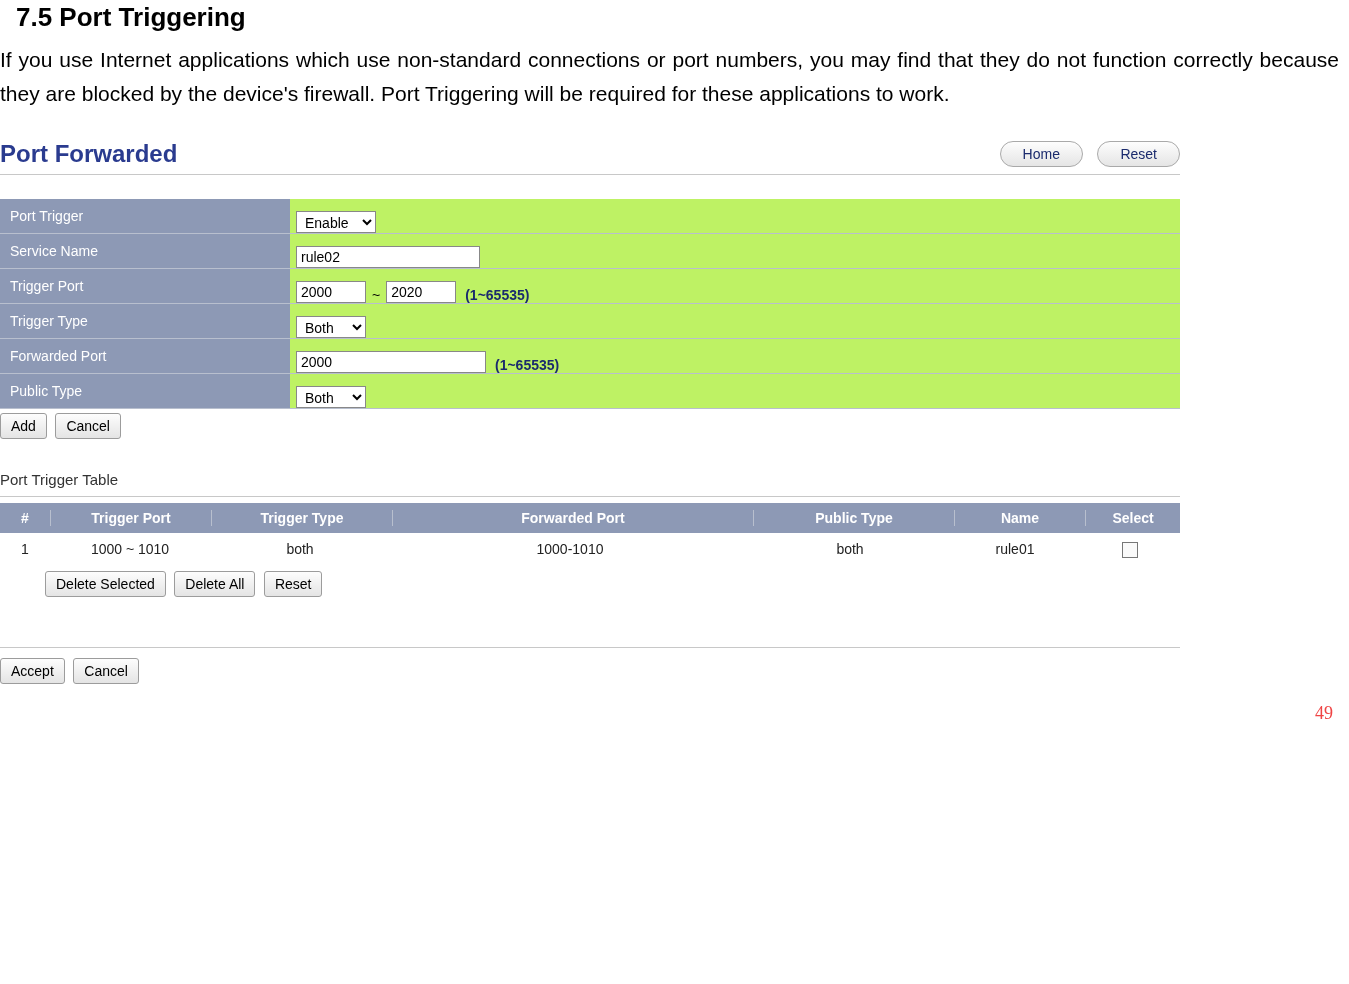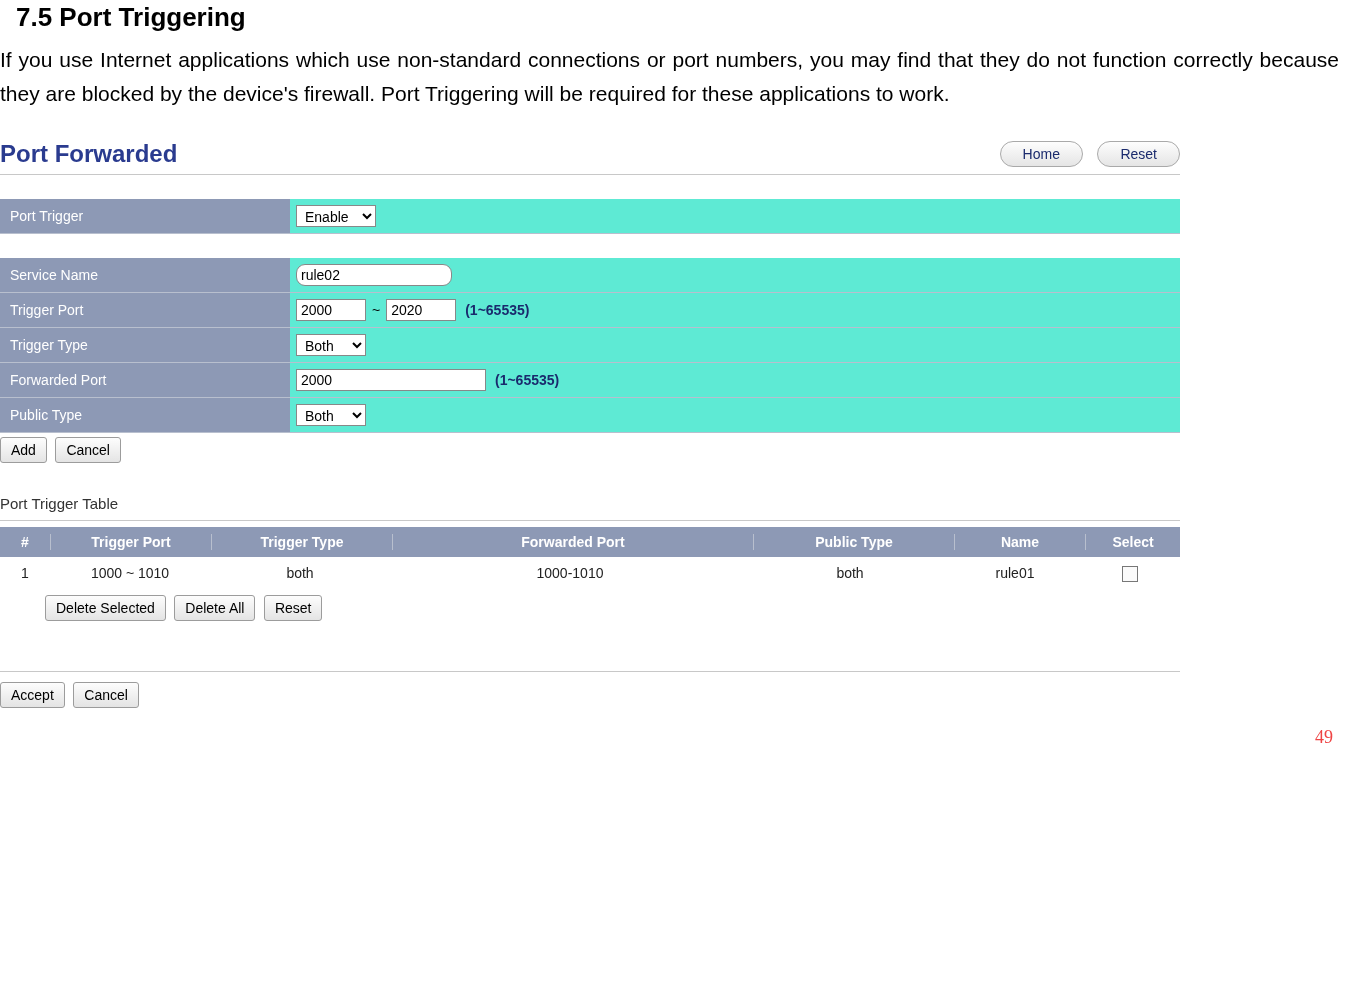--- a/index.html
+++ b/index.html
@@ -59,34 +59,33 @@
     margin: 0 0 24px 0;
   }
   .row {
     display: flex;
     align-items: center;
     height: 34px;
     background: #8d99b5;
     border-bottom: 1px solid #b8bfce;
   }
   .row.sep {
-    margin-bottom: 24px;
   }
   .row-label {
     width: 280px;
     padding-left: 10px;
     font-size: 14px;
     color: #fff;
   }
   .row-field {
     flex: 1;
-    background: #5eead4;
+    background: #bef264;
     height: 100%;
     display: flex;
-    align-items: center;
+    align-items: flex-end;
     padding-left: 6px;
     gap: 6px;
     font-size: 14px;
     color: #2a3b8f;
   }
   .row-field select,
   .row-field input[type="text"] {
     font-size: 14px;
     padding: 2px 4px;
     border: 1px solid #888;
@@ -213,21 +212,21 @@
       <div class="row-field">
         <select style="width:80px;">
           <option>Enable</option>
         </select>
       </div>
     </div>
 
     <div class="row">
       <div class="row-label">Service Name</div>
       <div class="row-field">
-        <input type="text" style="width: 156px; border-radius: 9px;" value="rule02">
+        <input type="text" style="width: 184px;" value="rule02">
       </div>
     </div>
 
     <div class="row">
       <div class="row-label">Trigger Port</div>
       <div class="row-field">
         <input type="text" style="width: 70px;" value="2000">
         <span class="tilde">~</span>
         <input type="text" style="width: 70px;" value="2020">
         <span class="hint">(1~65535)</span>

